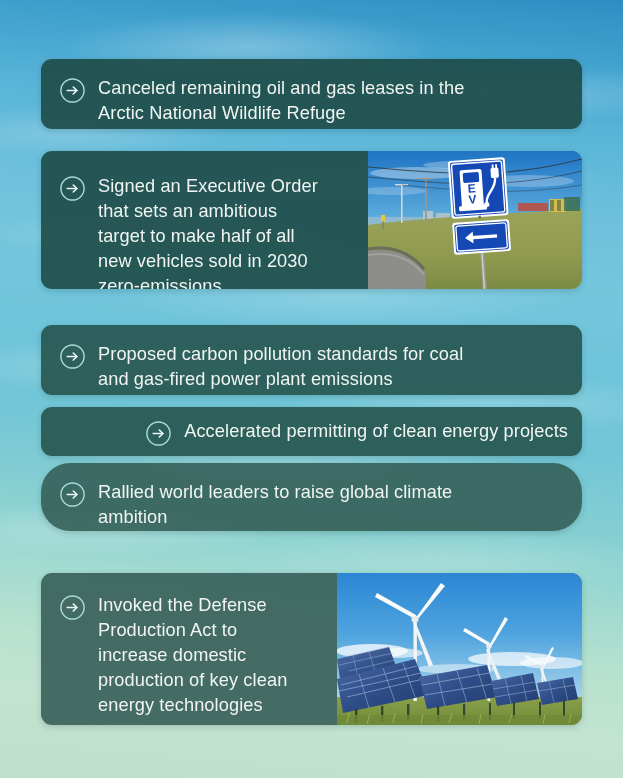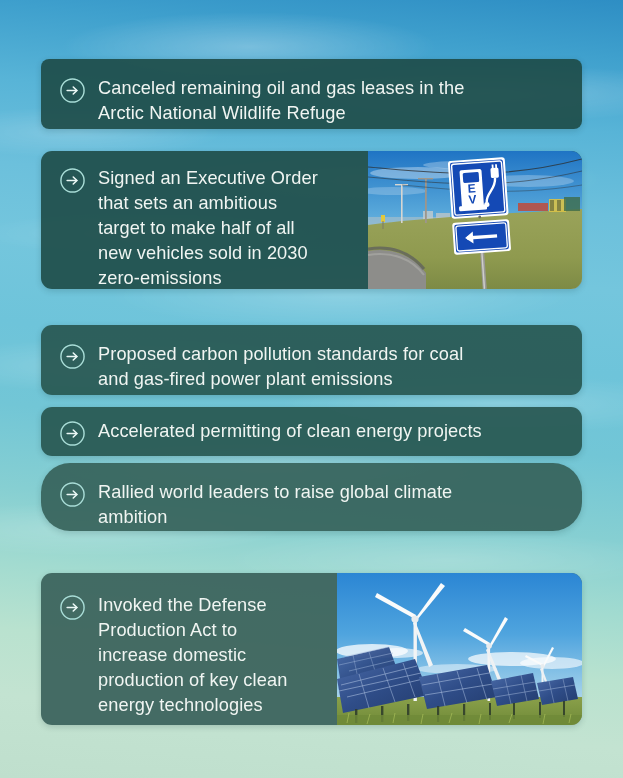--- a/index.html
+++ b/index.html
@@ -107,30 +107,30 @@
 
   .card-photo {
     flex: 1 1 auto;
     position: relative;
     overflow: hidden;
     min-width: 0;
   }
   .card-photo svg { display: block; width: 100%; height: 100%; }
 
   
-  #card-1 { top: 59px;  height: 70px; border-radius: 8px; }
+  #card-1 { top: 59px;  height: 70px; }
   #card-2 { top: 151px; height: 138px; }
   #card-3 { top: 313px; height: 70px; margin-top: 12px; }
   #card-4 { top: 407px; height: 49px; }
   #card-5 { top: 463px; height: 68px; border-radius: 29px; }
   #card-6 { top: 573px; height: 152px; }
 
-  #card-2 .card-body { width: 327px; padding-top: 14px; }
+  #card-2 .card-body { width: 327px; padding-top: 22px; }
   #card-6 .card-body { width: 296px; padding-top: 19px; }
-  #card-4 .card-body { padding-top: 11px; padding-bottom: 19px; }
+  #card-4 .card-body { padding-top: 11px; padding-bottom: 19px; justify-content: flex-end; }
 </style>
 </head>
 <body>
 
 <div id="sky">
   <div id="clouds"></div>
 </div>
 
 <div id="cards">
 

